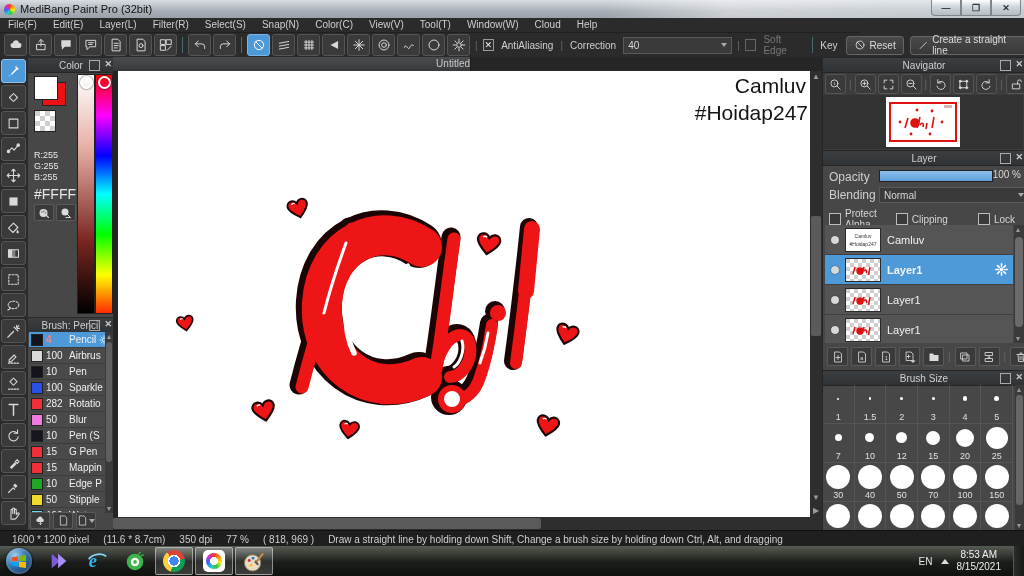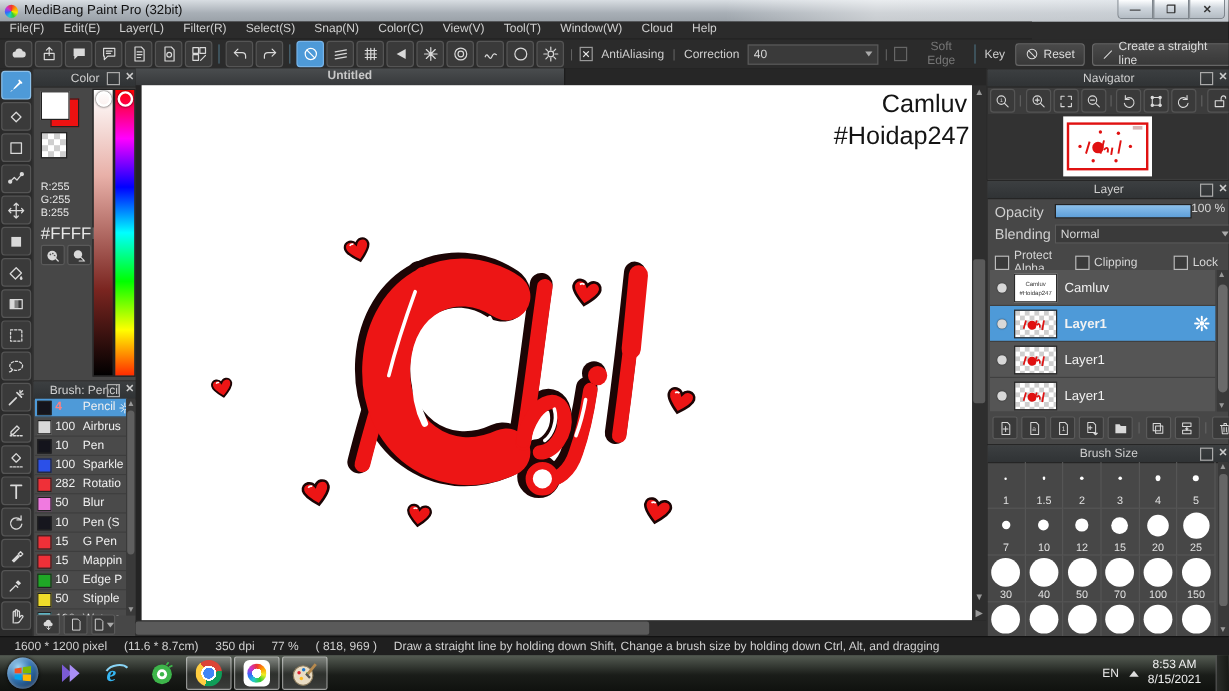--- a/index.html
+++ b/index.html
@@ -30,21 +30,21 @@
   #toolbar{left:0;top:33px;width:1024px;height:24px;background:#2b2b2b;
     display:flex;align-items:center;gap:2px;padding-left:4px;border-bottom:1px solid #1d1d1d;}
   .tbtn{width:21px;height:20px;background:#3a3a3a;border:1px solid #555;border-radius:3px;
     display:flex;align-items:center;justify-content:center;flex:0 0 auto;}
   .tbtn.sel{background:#4e9ad8;border-color:#78b4e8;}
   .tsep{width:1px;height:16px;background:#4a6a7a;margin:0 3px;flex:0 0 auto;}
   .tsep2{color:#666;margin:0 3px;}
   .cb{width:10px;height:10px;border:1px solid #999;background:#2f2f2f;display:inline-flex;
       align-items:center;justify-content:center;font-size:9px;color:#eee;margin-right:3px;}
   .tb-label{color:#cfcfcf;margin:0 2px;}
-  .tb-label.dim{color:#777;text-align:center;}
+  .tb-label.dim{color:#777;}
   #correction-dd{width:104px;height:15px;background:#3a3a3a;border:1px solid #5a5a5a;
     display:flex;align-items:center;justify-content:space-between;padding:0 4px;margin-left:3px;}
   .caret{width:0;height:0;border-left:3.5px solid transparent;border-right:3.5px solid transparent;
     border-top:4px solid #aaa;}
   .pill{height:17px;background:linear-gradient(#4a4a4a,#383838);border:1px solid #666;border-radius:3px;
     display:flex;align-items:center;gap:4px;padding:0 7px;color:#ddd;margin-left:4px;}
   
   #toolstrip{left:0;top:57px;width:27px;height:473px;background:#2b2b2b;
     display:flex;flex-direction:column;align-items:center;padding-top:2px;gap:2px;}
   .tool{width:23px;height:22px;background:#3a3a3a;border:1px solid #555;border-radius:3px;
@@ -86,21 +86,21 @@
   #brush-scroll .thumb{position:absolute;left:1px;top:10px;width:6px;height:120px;background:#5f5f5f;border-radius:3px;}
   .scr-arrow{position:absolute;left:0;width:8px;height:9px;color:#999;font-size:7px;text-align:center;line-height:9px;}
   #brush-btns{position:absolute;left:2px;bottom:2px;display:flex;gap:3px;}
   .sq-btn{width:18px;height:15px;background:#3a3a3a;border:1px solid #5a5a5a;border-radius:2px;
     display:flex;align-items:center;justify-content:center;gap:1px;}
   
   #canvas-area{left:113px;top:57px;width:709px;height:473px;background:#242424;}
   #tabbar{position:absolute;left:0;top:0;width:709px;height:14px;background:#262626;}
   #tab-active{position:absolute;left:0;top:0;width:357px;height:14px;
     background:linear-gradient(#4a4d4f,#37393b);border-right:1px solid #1d1d1d;
-    color:#c8c8c8;text-align:center;line-height:14px;font-size:10px;font-weight:bold;}
+    color:#c8c8c8;text-align:right;line-height:14px;font-size:10px;}
   #canvas-white{position:absolute;left:5px;top:14px;width:692px;height:446px;background:#fff;}
   #vscroll{position:absolute;right:0;top:14px;width:12px;height:446px;background:#2e2e2e;}
   #vscroll .thumb{position:absolute;left:1px;top:145px;width:10px;height:120px;background:#5a5a5a;border-radius:2px;}
   #hscroll{position:absolute;left:0;bottom:0;width:709px;height:13px;background:#2e2e2e;}
   #hscroll .thumb{position:absolute;left:0;top:1px;width:428px;height:11px;background:#5a5a5a;border-radius:2px;}
   .scr-btn{position:absolute;color:#999;font-size:8px;width:12px;height:12px;text-align:center;line-height:12px;}
   
   #navigator{left:822px;top:57px;width:202px;height:93px;background:#3c3c3c;border:1px solid #262626;}
   #nav-btns{position:absolute;left:2px;top:16px;display:flex;align-items:center;gap:2px;}
   .nv-btn{width:19px;height:18px;background:#3a3a3a;border:1px solid #555;border-radius:3px;

